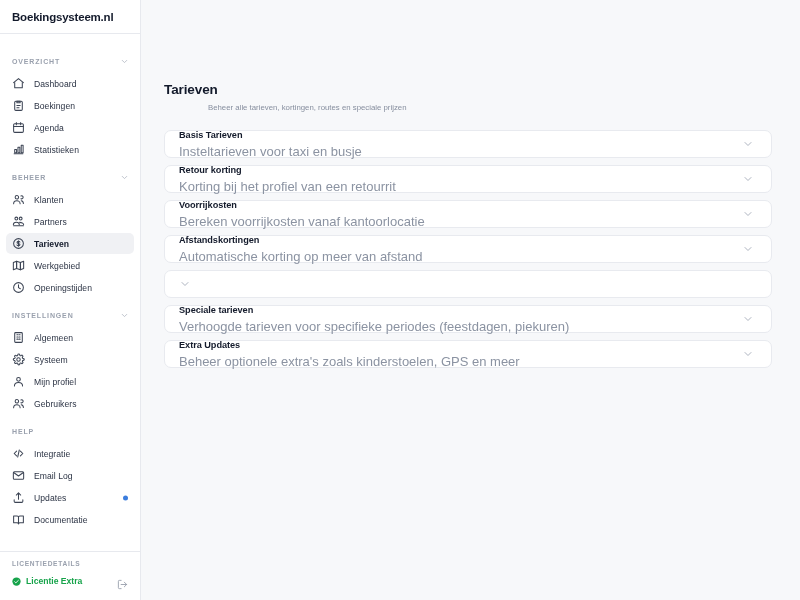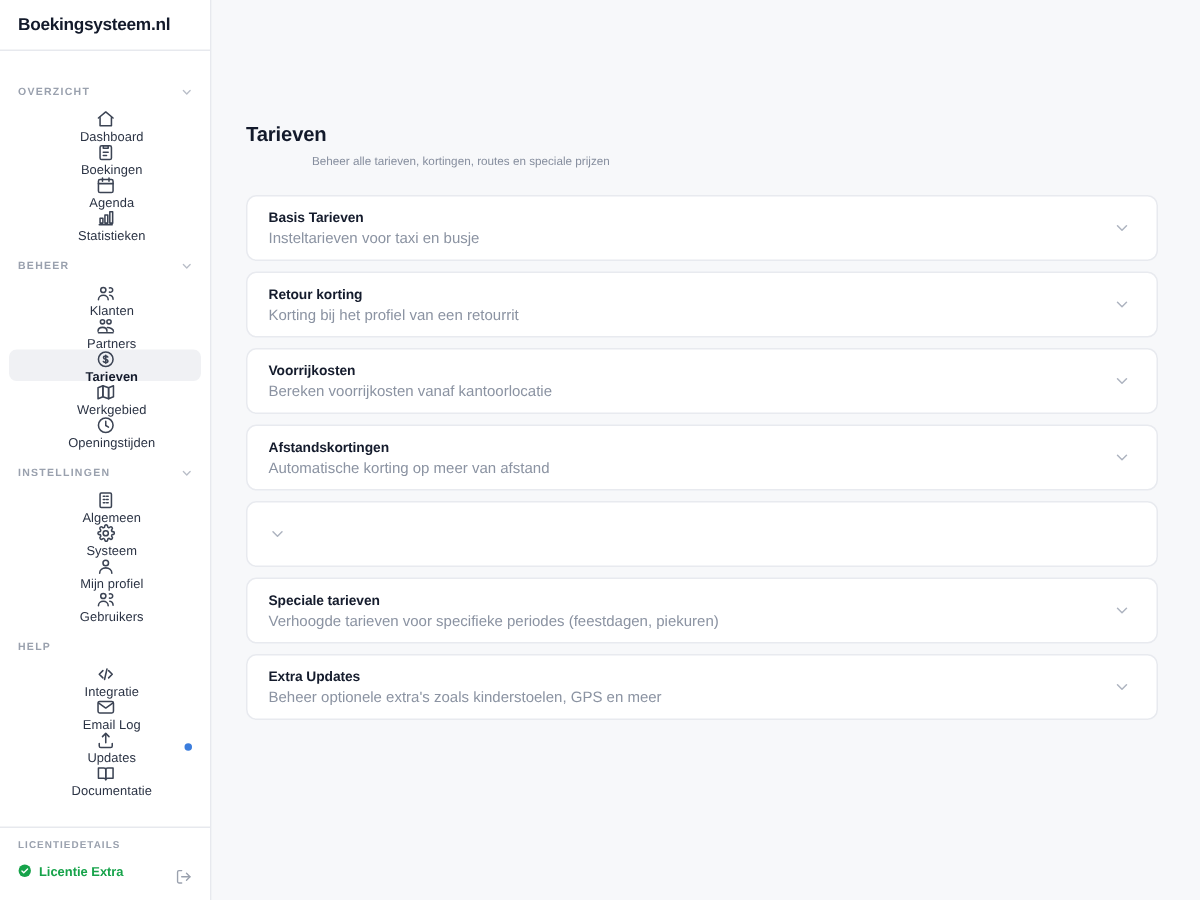--- a/index.html
+++ b/index.html
@@ -48,21 +48,20 @@
   }
   .section-chevron { display: flex; align-items: center; color: #b9bec8; }
   .nav-item {
     display: flex; align-items: center;
     height: 21px;
     margin: 1px 6px;
     padding: 0 6px;
     border-radius: 5px;
     position: relative;
     cursor: pointer;
-    flex-direction: column;
   }
   .nav-item.active { background: #f0f1f4; }
   .nav-icon {
     width: 13px; height: 13px;
     display: flex; align-items: center; justify-content: center;
     color: #3c4454; flex: none;
   }
   .nav-label {
     font-size: 8.6px; color: #2b3344;
     margin-left: 9px; letter-spacing: 0.05px;
@@ -100,31 +99,31 @@
   }
   .page-subtitle {
     font-size: 7.8px; color: #868e9e;
     margin-top: 6px; margin-bottom: 18px; padding-left: 44px;
   }
   .cards { display: flex; flex-direction: column; gap: 7px; }
   .card {
     background: #ffffff;
     border: 1px solid #e8eaef;
     border-radius: 7px;
-    height: 44px;
+    height: 28px;
     display: flex; align-items: center; justify-content: space-between;
     padding: 0 17px 0 14px;
     cursor: pointer;
   }
   .card-title {
     font-size: 9.2px; font-weight: bold; color: #141b2c;
     letter-spacing: -0.05px;
   }
   .card-sub {
-    font-size: 10px; color: #8b93a2; margin-top: 4px;
+    font-size: 13px; color: #8b93a2; margin-top: 4px;
   }
   .card-chevron { color: #aeb4c0; display: flex; align-items: center; }
 </style>
 </head>
 <body>
 
 <div class="app">
 
   <aside class="sidebar">
     <div class="brand">

